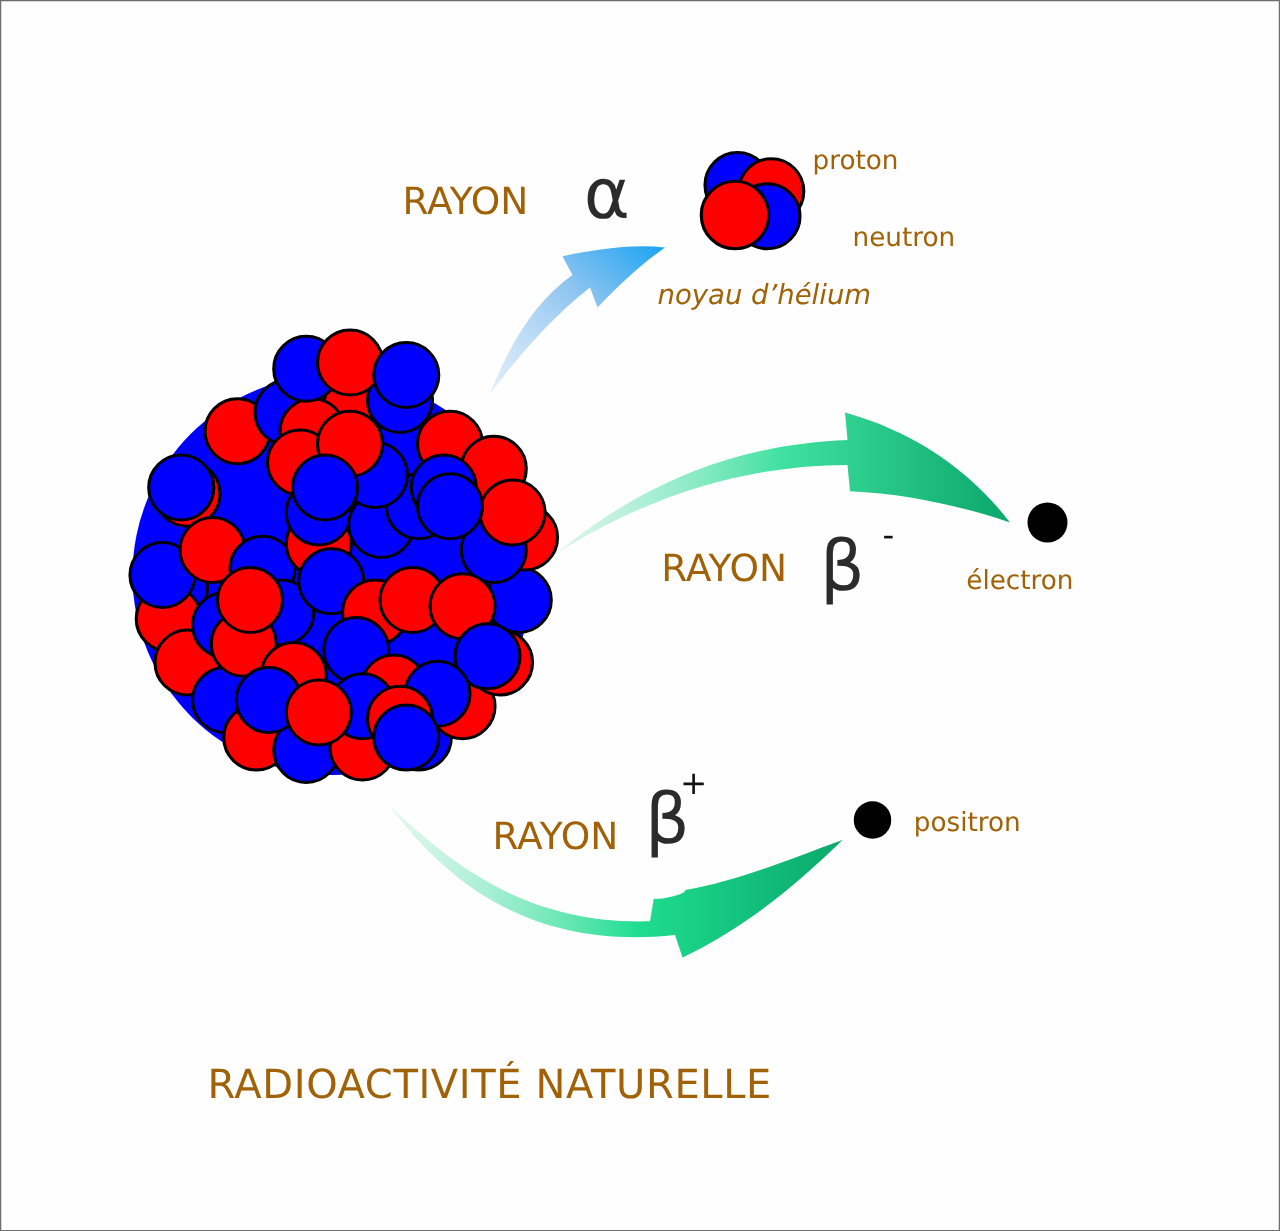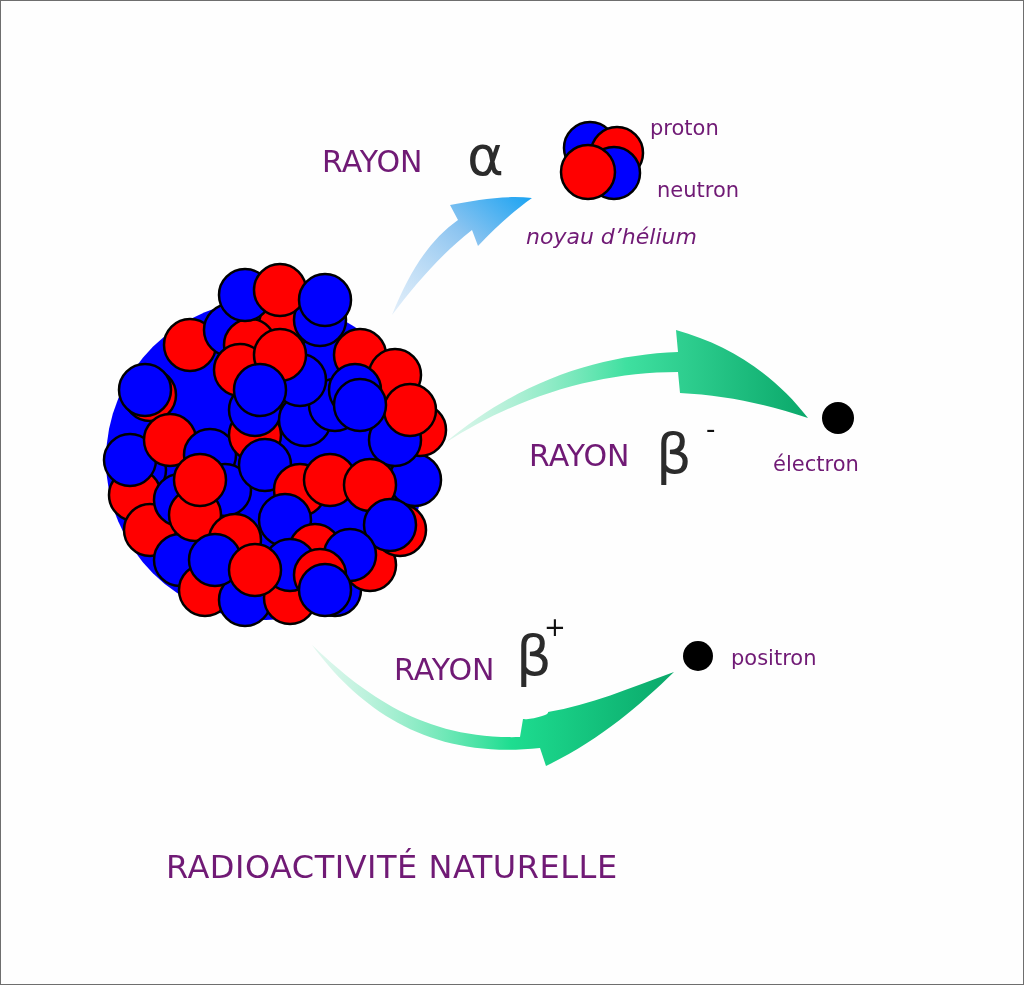--- a/index.html
+++ b/index.html
@@ -1,19 +1,19 @@
 <!DOCTYPE html>
 <html><head>
 <meta charset="utf-8">
 <style>
   html, body { margin: 0; padding: 0; background: #ffffff; }
   body { width: 1024px; height: 985px; position: relative; overflow: hidden; font-family: "DejaVu Sans", sans-serif; }
   .frame { position: absolute; left: 0; top: 0; width: 1022px; height: 983px; border: 1px solid #6e6e6e; box-sizing: content-box; background: #fefefe; }
   svg.art { position: absolute; left: 0; top: 0; }
-  .lbl { position: absolute; color: #701a75; white-space: nowrap; }
+  .lbl { position: absolute; color: #a16207; white-space: nowrap; }
   .rayon { font-size: 30px; }
   .greek { font-size: 56px; color: #2b2b2b; line-height: 1; }
   .sup { font-size: 26px; color: #111; }
   .small { font-size: 21px; }
   .mid { font-size: 22px; font-style: italic; }
   .title { font-size: 32px; letter-spacing: 0.5px; }
 </style>
 </head>
 <body>
 
@@ -114,21 +114,21 @@
     <circle cx="588" cy="172" r="27" fill="#ff0000"></circle>
   </g>
 
   <circle cx="838" cy="418" r="16" fill="#000"></circle>
   <circle cx="698" cy="656" r="15" fill="#000"></circle>
 </svg>
 
 <span class="lbl rayon" style="left:322px;top:144px;">RAYON</span>
 <span class="lbl greek" style="left:467px;top:128px;">α</span>
 <span class="lbl small" style="left:650px;top:116px;">proton</span>
-<span class="lbl small" style="left:657px;top:178px;">neutron</span>
+<span class="lbl small" style="left:682px;top:178px;">neutron</span>
 <span class="lbl mid" style="left:526px;top:224px;">noyau d’hélium</span>
 
 <span class="lbl rayon" style="left:529px;top:438px;">RAYON</span>
 <span class="lbl greek" style="left:656px;top:426px;">β</span>
 <span class="lbl sup" style="left:706px;top:414px;">-</span>
 <span class="lbl small" style="left:773px;top:452px;">électron</span>
 
 <span class="lbl rayon" style="left:394px;top:652px;">RAYON</span>
 <span class="lbl greek" style="left:516px;top:628px;">β</span>
 <span class="lbl sup" style="left:544px;top:612px;">+</span>

